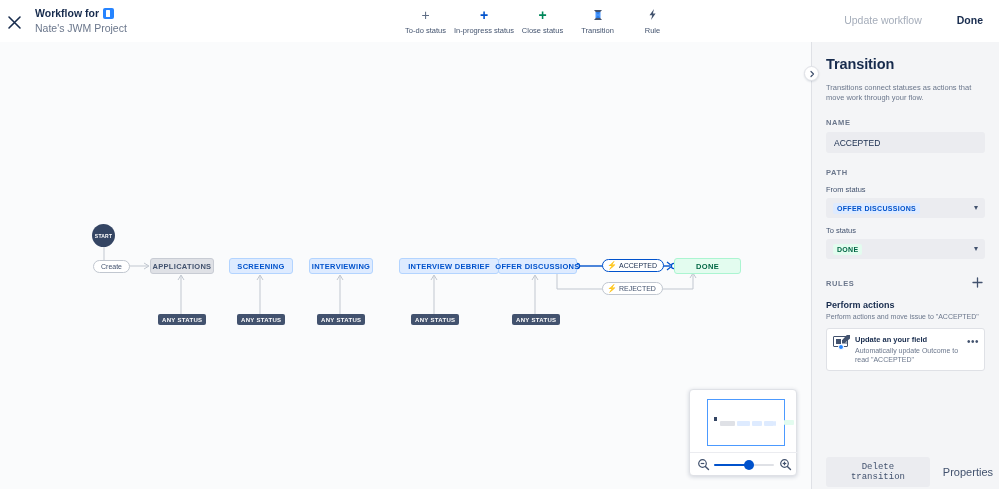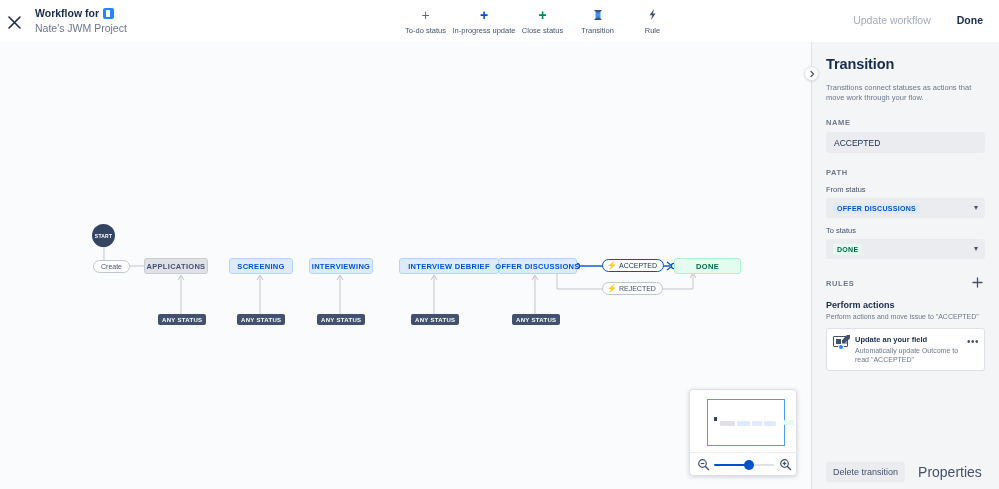--- a/index.html
+++ b/index.html
@@ -47,21 +47,21 @@
   .tool.wide { width: 62px; }
   .tool-ico {
     height: 17px; display: flex; align-items: center; justify-content: center;
     font-size: 13px; line-height: 1;
   }
   .tool-lbl { font-size: 7.5px; color: #44546f; margin-top: 3px; white-space: nowrap; }
   .plus-gray { color: #5e6c84; font-size: 14px; font-weight: 500; }
   .plus-blue { color: #0052cc; font-size: 14px; font-weight: 700; }
   .plus-green { color: #00875a; font-size: 14px; font-weight: 700; }
 
-  .topright { position: absolute; right: 10px; top: 11px; display: flex; align-items: center; gap: 14px; }
+  .topright { position: absolute; right: 10px; top: 11px; display: flex; align-items: center; gap: 23px; }
   .btn-update {
     font-size: 10.5px; color: #a5adba; background: transparent; border: none;
     cursor: default; padding: 3px 6px;
   }
   .btn-close-txt {
     font-size: 10.5px; color: #172b4d; font-weight: bold; background: transparent;
     border: none; cursor: pointer; padding: 3px 6px;
   }
 
   
@@ -204,24 +204,24 @@
   .rule-title { font-size: 7.5px; font-weight: bold; color: #172b4d; line-height: 10px; }
   .rule-sub { font-size: 7px; color: #6b778c; line-height: 9px; margin-top: 1px; }
   .rule-more { color: #42526e; font-size: 10px; letter-spacing: .5px; line-height: 1; cursor: pointer; padding-top: 2px; }
 
   .panel-footer {
     position: absolute; left: 0; bottom: 0; width: 188px; height: 34px;
     display: flex; align-items: center; padding-left: 14px; gap: 6px;
   }
   .btn-ghost {
     font-size: 9px; color: #42526e; background: #ebecf0; border: none;
-    border-radius: 3px; padding: 5px 7px; cursor: pointer;
+    border-radius: 3px; padding: 5px 7px; cursor: pointer; font-family: Liberation Mono, monospace;
   }
   .btn-plain {
-    font-size: 14px; color: #42526e; background: transparent; border: none;
+    font-size: 11px; color: #42526e; background: transparent; border: none;
     border-radius: 3px; padding: 5px 7px; cursor: pointer;
   }
 </style>
 </head>
 <body>
 
 <div id="app">
 
   <div class="topbar">
     <div class="close-x">
@@ -244,21 +244,21 @@
       <div class="tool">
         <div class="tool-ico">
             <span class="plus-gray">+</span>
           </div>
         <div class="tool-lbl">To-do status</div>
       </div>
       <div class="tool wide">
         <div class="tool-ico">
             <span class="plus-blue">+</span>
           </div>
-        <div class="tool-lbl">In-progress update</div>
+        <div class="tool-lbl">In-progress status</div>
       </div>
       <div class="tool">
         <div class="tool-ico">
             <span class="plus-green">+</span>
           </div>
         <div class="tool-lbl">Close status</div>
       </div>
       <div class="tool">
         <div class="tool-ico">
           <svg width="14" height="14" viewBox="0 0 14 14" aria-hidden="true">
@@ -312,21 +312,21 @@
       <line x1="577" y1="224" x2="603" y2="224" stroke="#0052cc" stroke-width="1.4"></line>
       <circle cx="577" cy="224" r="2.6" fill="#fff" stroke="#0052cc" stroke-width="1.2"></circle>
       <line x1="649" y1="224" x2="670" y2="224" stroke="#0052cc" stroke-width="1.4"></line>
       <path d="M667 220 L672 224 L667 228" fill="none" stroke="#0052cc" stroke-width="1.2"></path>
       <circle cx="674" cy="224" r="2.6" fill="#fff" stroke="#0052cc" stroke-width="1.2"></circle>
     </svg>
 
     <div class="start-node" style="left:92px; top:182px;">START</div>
     <div class="create-pill" style="left:93px; top:218px;">Create</div>
 
-    <div class="node todo" style="left:144px; top:216px; width:64px;text-align:right;">APPLICATIONS</div>
+    <div class="node todo" style="left:150px; top:216px; width:64px;text-align:right;">APPLICATIONS</div>
     <div class="node prog" style="left:229px; top:216px; width:64px;">SCREENING</div>
     <div class="node prog" style="left:309px; top:216px; width:64px;">INTERVIEWING</div>
     <div class="node prog" style="left:399px; top:216px; width:100px;">INTERVIEW DEBRIEF</div>
     <div class="node prog" style="left:498px; top:216px; width:79px;">OFFER DISCUSSIONS</div>
     <div class="node done" style="left:674px; top:216px; width:67px;">DONE</div>
 
     <div class="trans-pill selected" style="left:602px; top:217px;">
       <span class="bolt">⚡</span>
       <span>ACCEPTED</span>
     </div>

